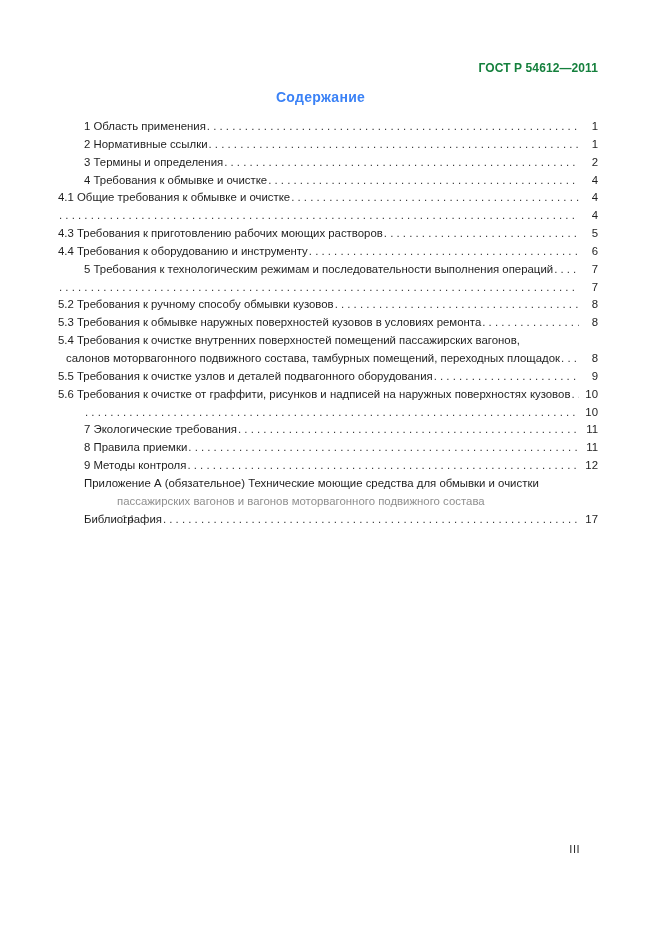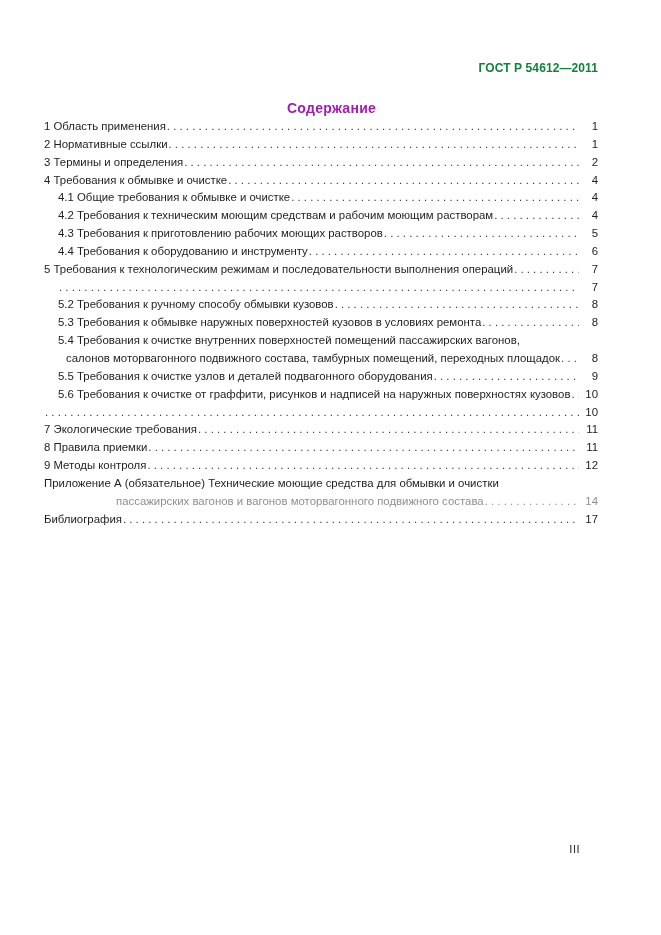--- a/index.html
+++ b/index.html
@@ -24,26 +24,26 @@
     font-size: 12px;
     font-weight: bold;
     letter-spacing: 0.1px;
     color: #15803d;
   }
   .toc-title {
     position: absolute;
     top: 89px;
     left: 43px;
     width: 555px;
-    margin: 11px;
+    margin: 0;
     text-align: center;
     font-size: 14px;
     font-weight: bold;
     letter-spacing: 0.3px;
-    color: #a21caf;
+    color: #3b82f6;
   }
   .toc {
     position: absolute;
     top: 118px;
     left: 44px;
     width: 554px;
     font-size: 11.4px;
   }
   .toc-row {
     display: flex;
@@ -65,24 +65,24 @@
     color: #333333;
   }
   .toc-row .dots::after {
     content: ". . . . . . . . . . . . . . . . . . . . . . . . . . . . . . . . . . . . . . . . . . . . . . . . . . . . . . . . . . . . . . . . . . . . . . . . . . . . . . . . . . . . . . . . . . . . . . . . . . . . . . . .";
   }
   .toc-row .pagenum {
     flex: 0 0 auto;
     min-width: 17px;
     text-align: right;
   }
-  .ind-0 { padding-left: 0; }
+  .ind-0 { padding-left: 0; margin-left: 40px; }
   .ind-1 { padding-left: 14px; }
   .ind-2 { padding-left: 22px; }
-  .ind-3 { padding-left: 72px; }
+  .ind-3 { padding-left: 72px; flex-direction: column; }
   .faded, .faded .dots { color: #8f8f8f; }
   .page-footer {
     position: absolute;
     top: 843px;
     left: 43px;
     width: 537px;
     text-align: right;
     font-size: 11px;
     letter-spacing: 0.5px;
     color: #2a2a2a;
@@ -115,21 +115,20 @@
       <span class="label">4 Требования к обмывке и очистке</span>
       <span class="dots"></span>
       <span class="pagenum">4</span>
     </div>
     <div class="toc-row ind-1">
       <span class="label">4.1 Общие требования к обмывке и очистке</span>
       <span class="dots"></span>
       <span class="pagenum">4</span>
     </div>
     <div class="toc-row ind-1">
-      <span class="label">4.2 Требования к техническим моющим средствам и рабочим моющим растворам</span>
       <span class="dots"></span>
       <span class="pagenum">4</span>
     </div>
     <div class="toc-row ind-1">
       <span class="label">4.3 Требования к приготовлению рабочих моющих растворов</span>
       <span class="dots"></span>
       <span class="pagenum">5</span>
     </div>
     <div class="toc-row ind-1">
       <span class="label">4.4 Требования к оборудованию и инструменту</span>

